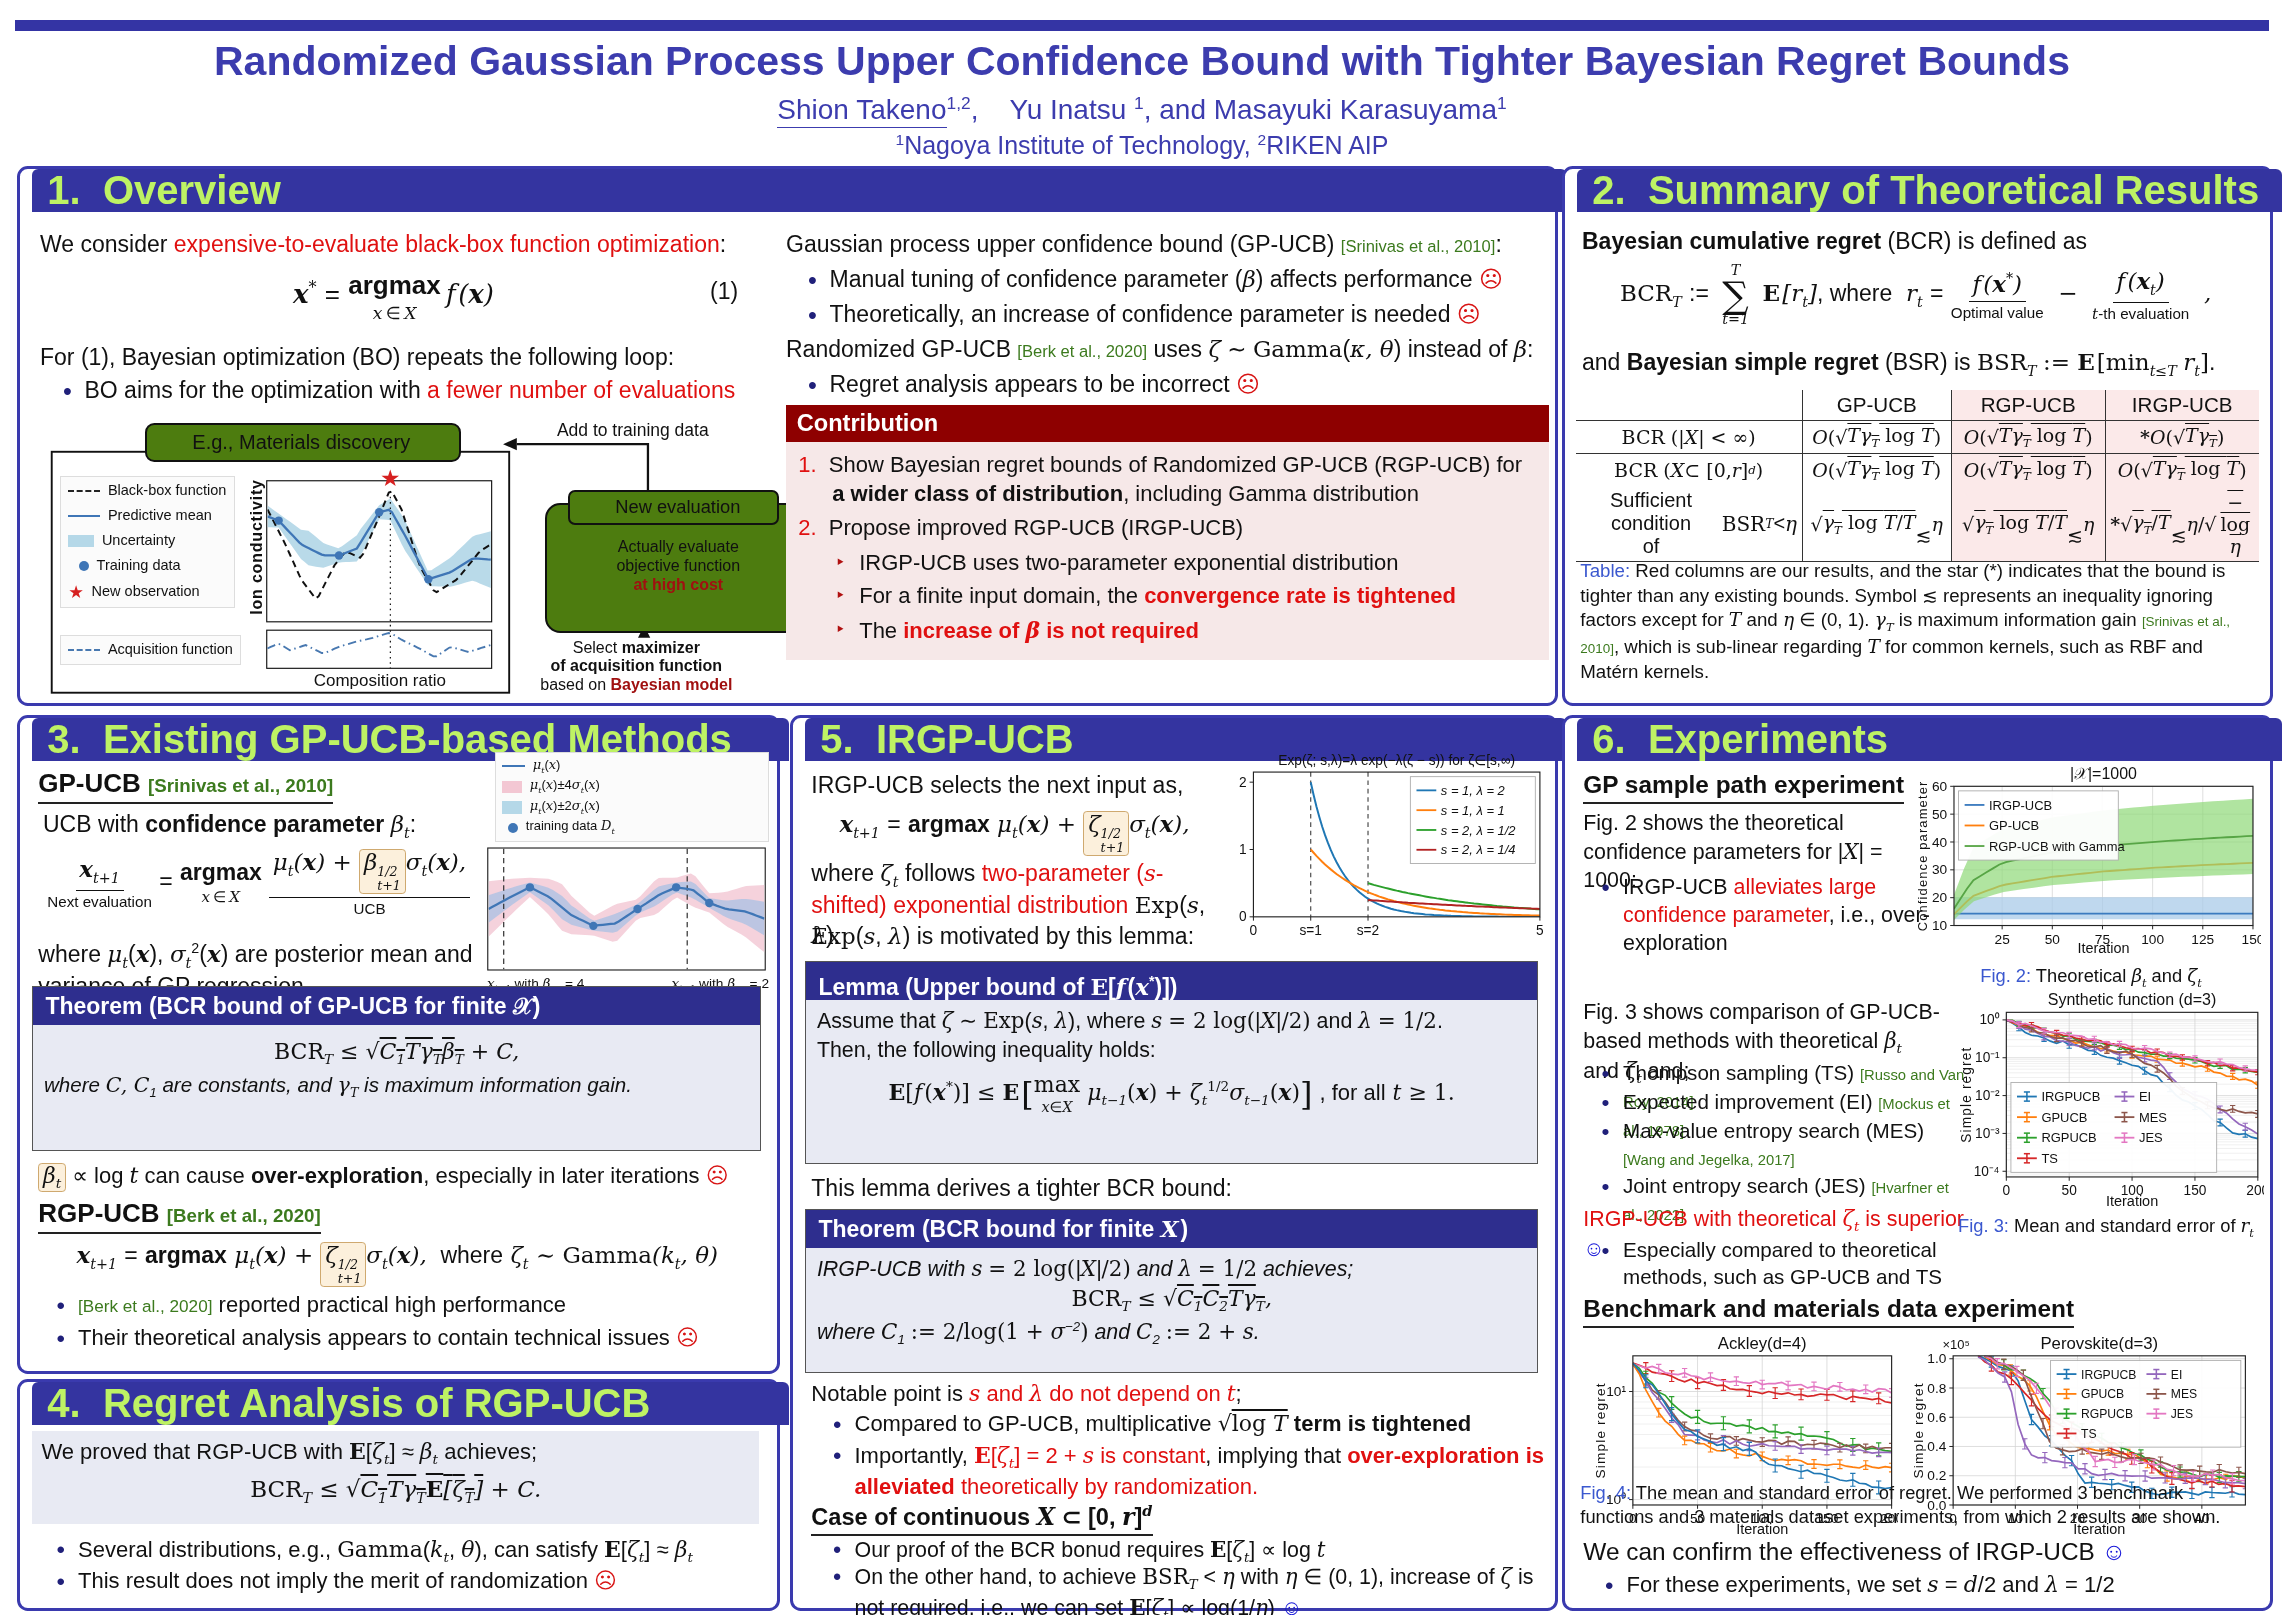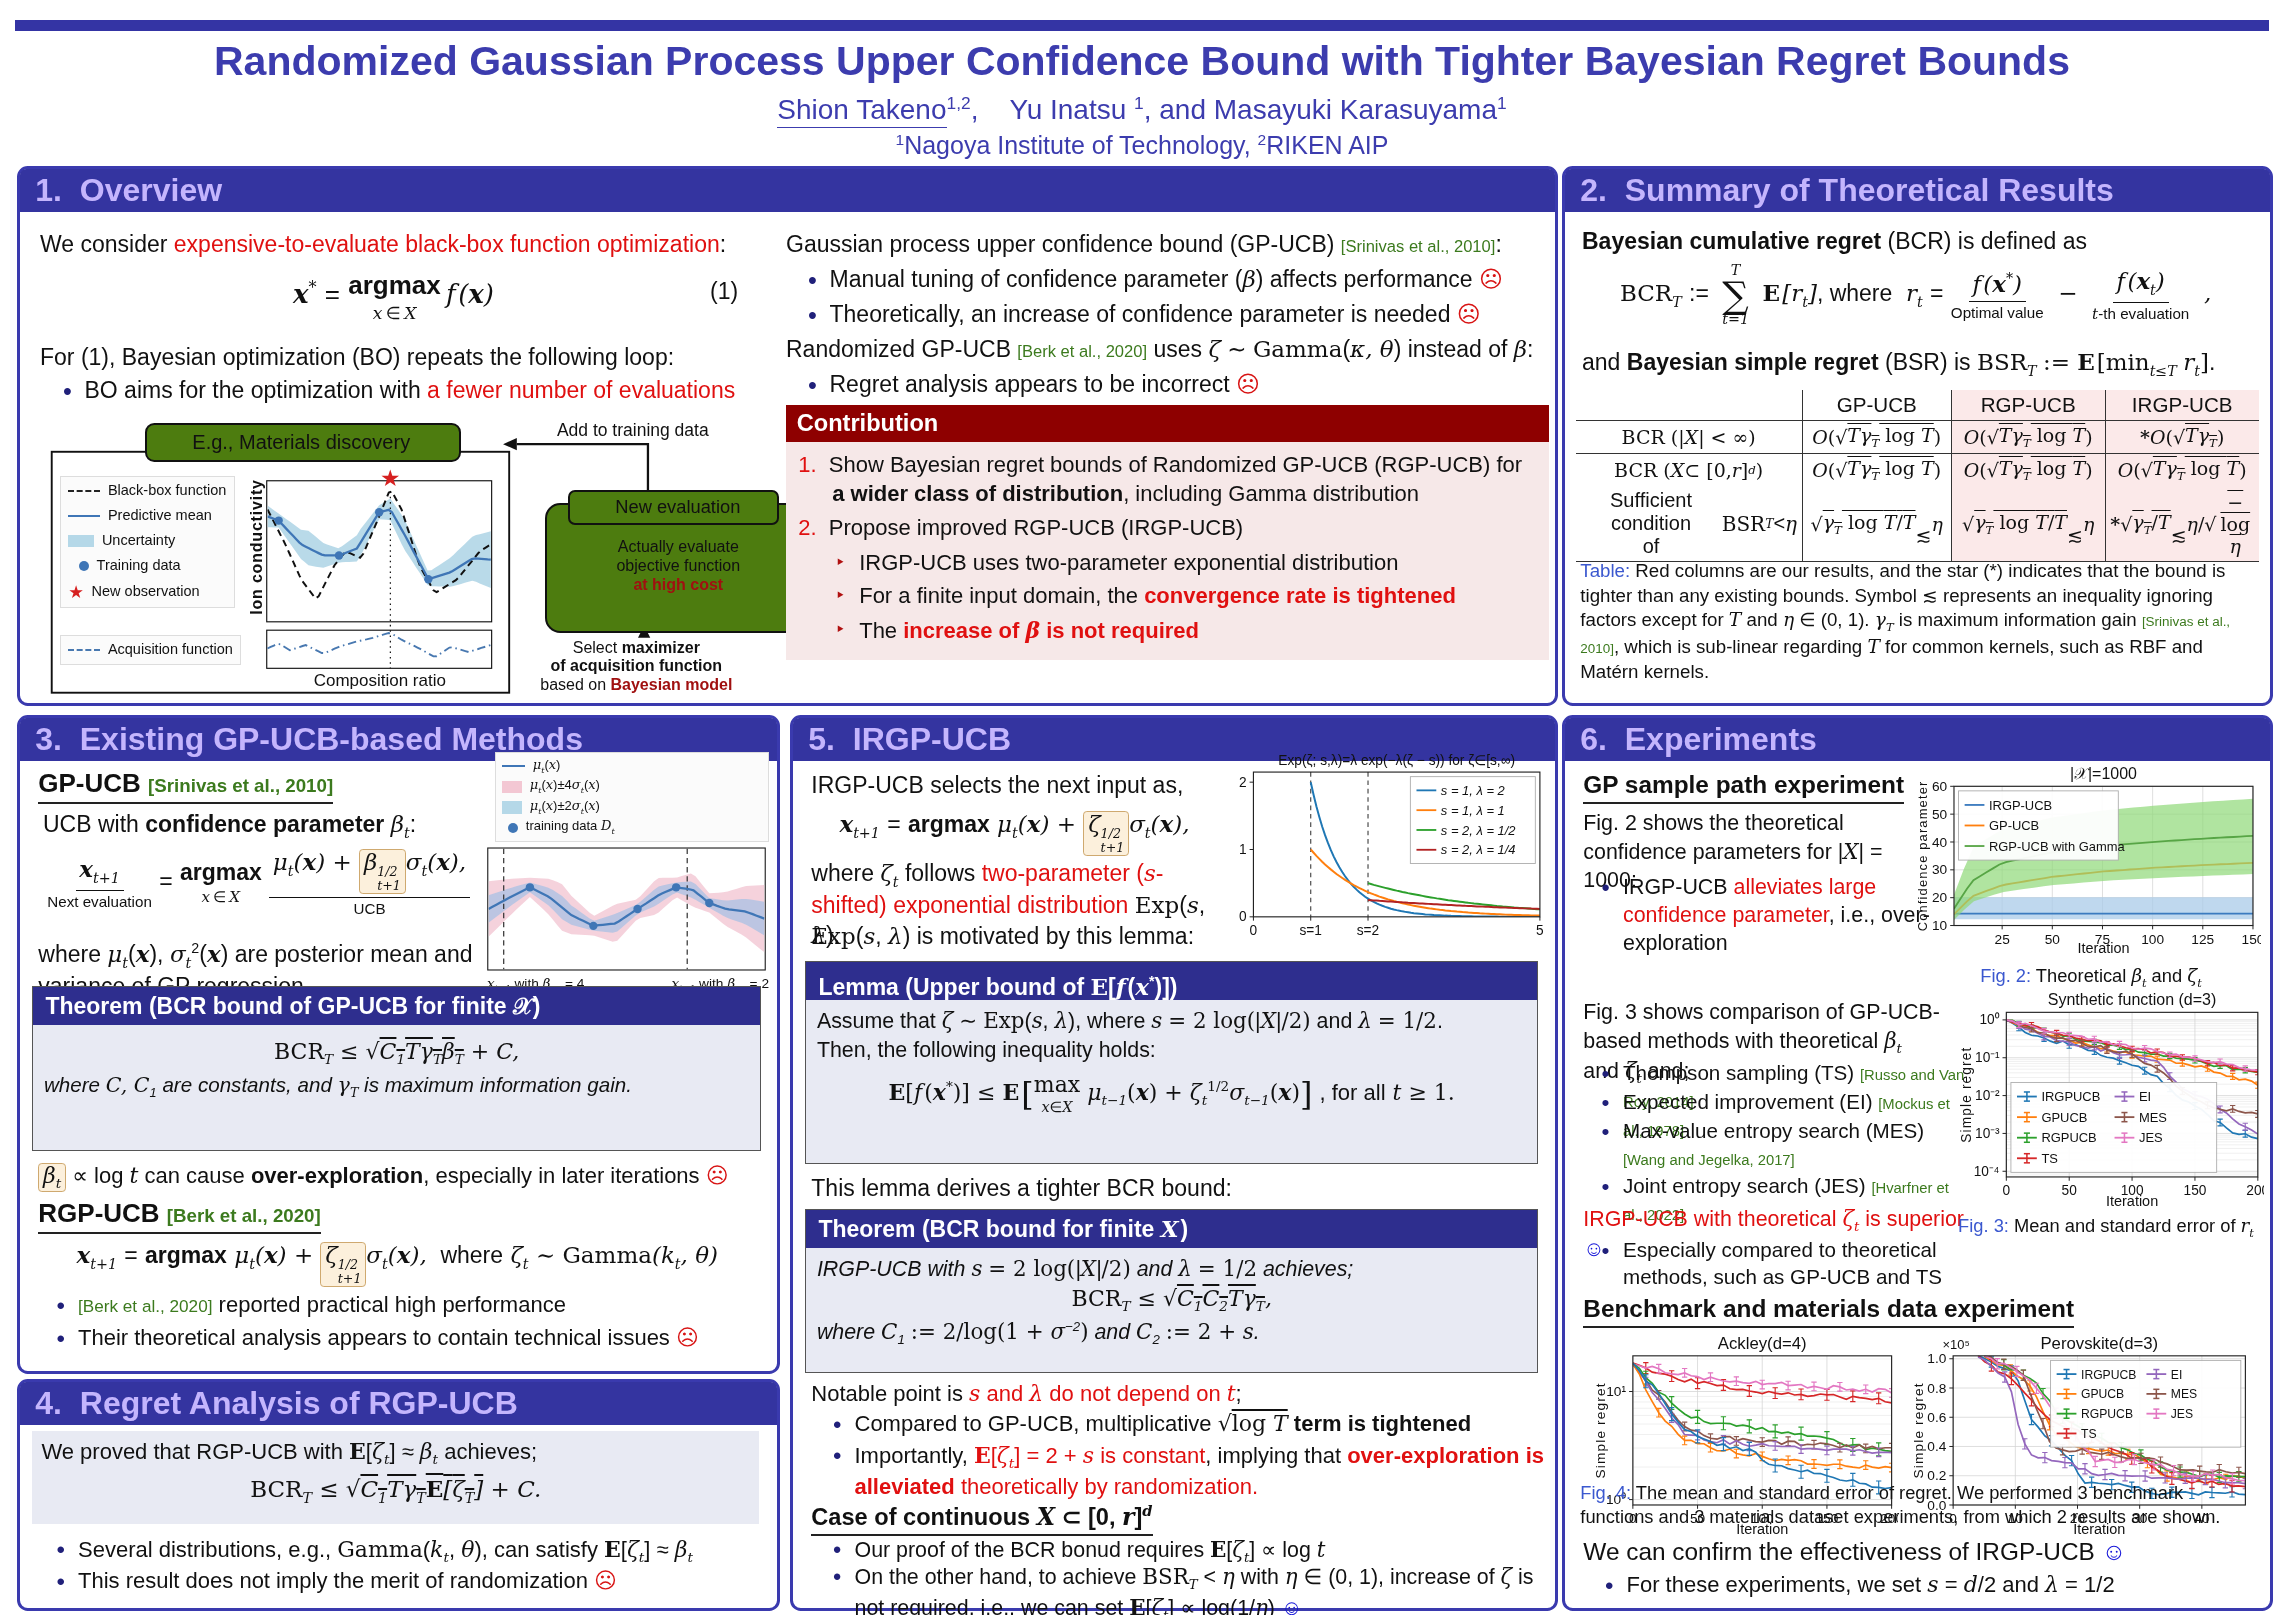--- a/index.html
+++ b/index.html
@@ -3,21 +3,21 @@
 <meta charset="utf-8">
 <style>
   html,body{margin:0;padding:0;background:#ffffff;}
   #poster{position:relative;width:2284px;height:1616px;background:#fff;font-family:"Liberation Sans",sans-serif;color:#111;overflow:hidden;}
   .topbar{position:absolute;left:15.3px;top:20px;width:2254px;height:10.7px;background:#3434a4;}
   .ptitle{position:absolute;left:0;top:38px;width:100%;text-align:center;font-size:41px;font-weight:bold;color:#3c3cae;}
   .pauth{position:absolute;left:0;top:93px;width:100%;text-align:center;font-size:28px;color:#3c3cae;}
   .paff{position:absolute;left:0;top:131px;width:100%;text-align:center;font-size:25px;color:#3c3cae;}
   .pauth .u{border-bottom:1.5px solid #3c3cae;padding-bottom:1.5px;}
   .panel{position:absolute;border:3.1px solid #3a3aae;border-radius:10.7px;background:#fff;}
-  .ph{position:absolute;left:0;top:0;width:100%;height:43px;background:#3434a0;color:#c4b5fd;font-weight:bold;font-size:32px;line-height:43px;padding-left:15.3px;box-sizing:border-box;border-radius:6.1px 6.1px 0 0;}
+  .ph{position:absolute;left:12px;top:0;width:100%;height:43px;background:#3434a0;color:#bef264;font-weight:bold;font-size:40px;line-height:43px;padding-left:15.3px;box-sizing:border-box;border-radius:6.1px 6.1px 0 0;}
   .t{position:absolute;font-size:23px;line-height:1.3;color:#111;}
   .bu{position:absolute;font-size:23px;line-height:1.3;padding-left:27.5px;}
   .bu::before{content:"•";position:absolute;left:6.1px;top:-1.5px;color:#20207a;font-size:1.1em;}
   .m{font-family:"DejaVu Serif",serif;font-style:italic;}
   .ms{font-family:"DejaVu Serif",serif;font-style:normal;}
   .bb{font-family:"DejaVu Serif",serif;font-weight:bold;font-style:normal;}
   .up{font-style:normal;font-family:"Liberation Sans",sans-serif;}
   .b{font-weight:bold;}
   .r{color:#e01010;}
   .dr{color:#a01010;font-weight:bold;}

